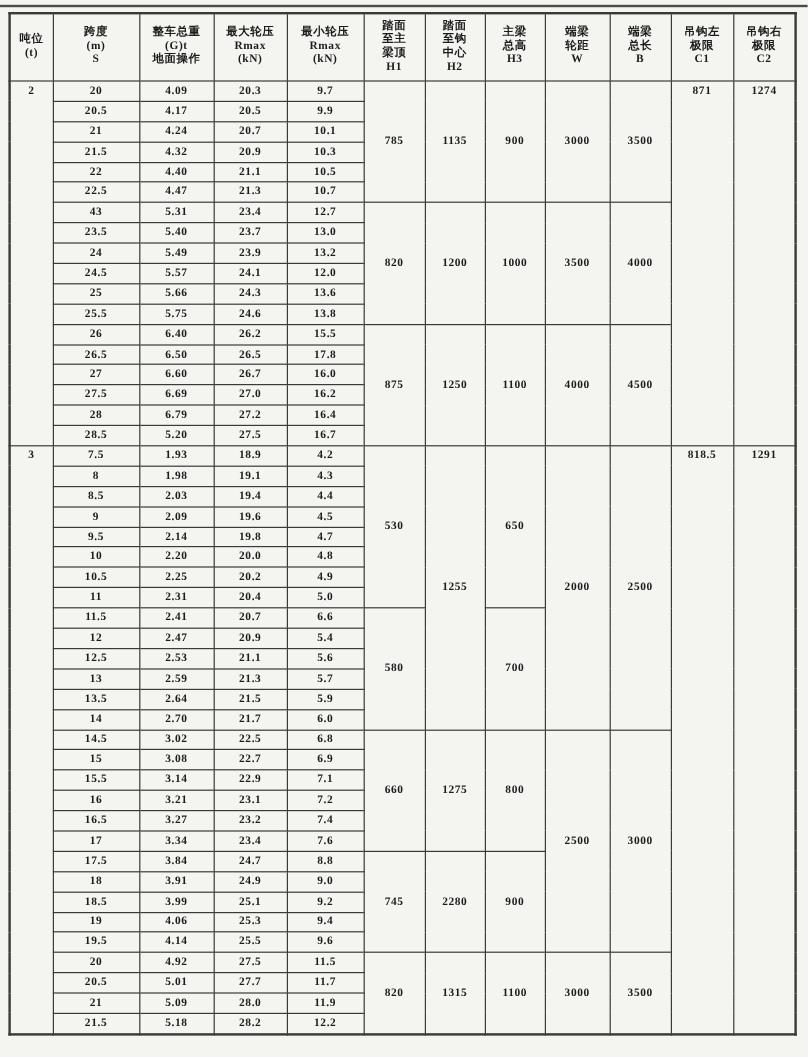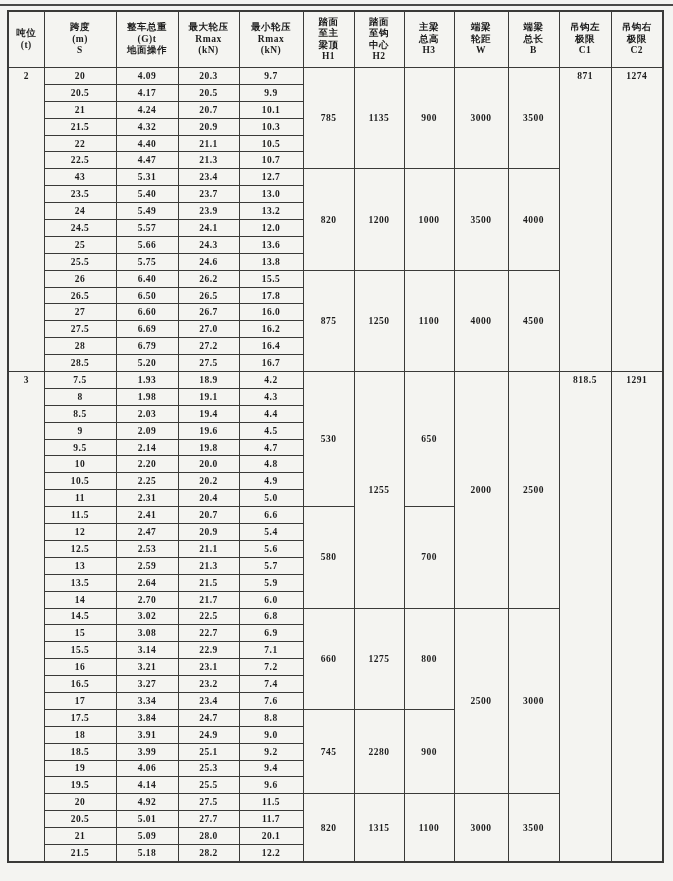--- a/index.html
+++ b/index.html
@@ -434,21 +434,21 @@
       <tr>
         <td>20.5</td>
         <td>5.01</td>
         <td>27.7</td>
         <td>11.7</td>
       </tr>
       <tr>
         <td>21</td>
         <td>5.09</td>
         <td>28.0</td>
-        <td>20.1</td>
+        <td>11.9</td>
       </tr>
       <tr>
         <td>21.5</td>
         <td>5.18</td>
         <td>28.2</td>
         <td>12.2</td>
       </tr>
     </tbody>
 </table>
 

